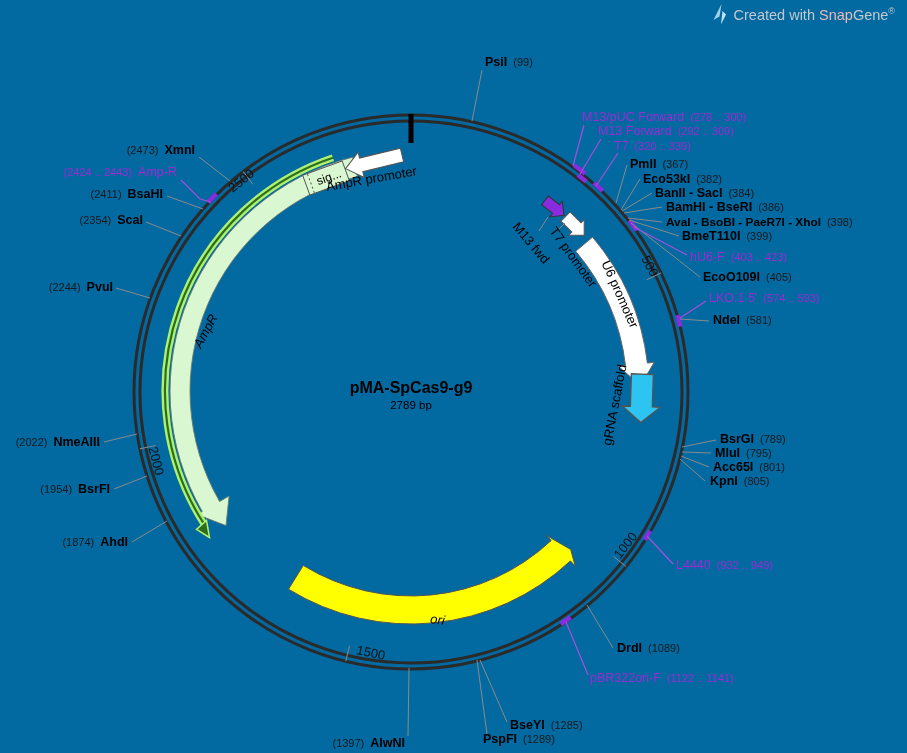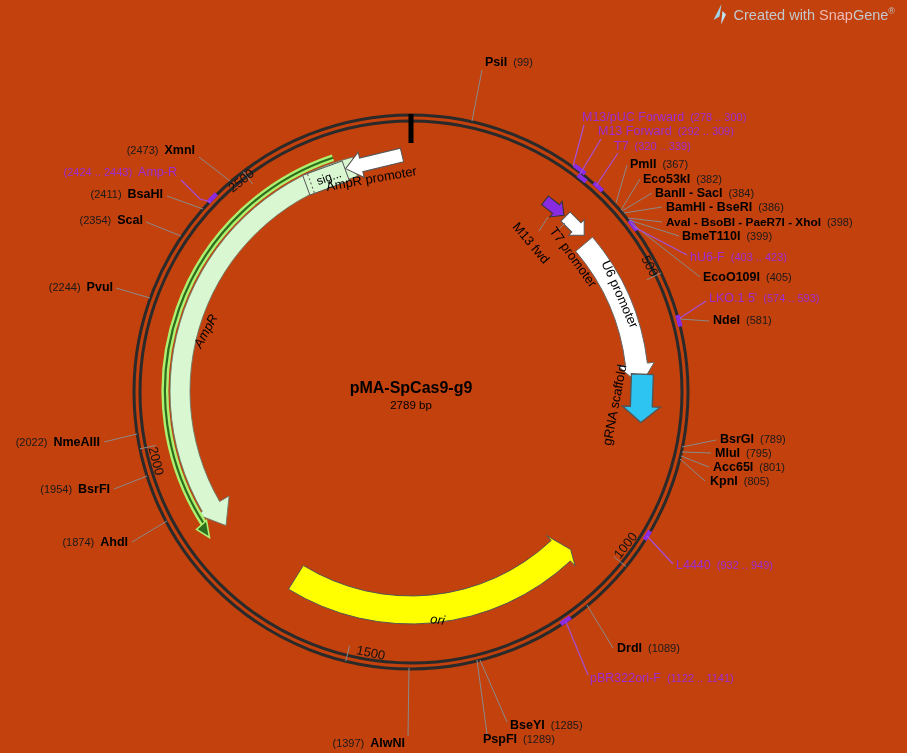--- a/index.html
+++ b/index.html
@@ -1,16 +1,16 @@
 <!DOCTYPE html>
 <html><head>
 <meta charset="utf-8">
 <style>
   html,body{margin:0;padding:0;background:#ffffff;}
-  #stage{position:relative;width:907px;height:753px;background:#c2410c;overflow:hidden;
+  #stage{position:relative;width:907px;height:753px;background:#0369a1;overflow:hidden;
          font-family:"Liberation Sans","DejaVu Sans",sans-serif;}
   svg text{font-family:"Liberation Sans","DejaVu Sans",sans-serif;}
   .nm{font-weight:bold;font-size:12.5px;fill:#000000;}
   .nm-sm{font-weight:bold;font-size:11.8px;fill:#000000;}
   .ps{font-size:11px;fill:#1a1a1a;}
   .pnm{font-size:12.5px;fill:#9c2bd2;}
   .prg{font-size:11px;fill:#9c2bd2;}
   .tick-label{font-size:13px;fill:#111111;}
   .feat-label{font-size:13px;fill:#000000;}
   .feat-label-i{font-size:13px;font-style:italic;fill:#000000;}

